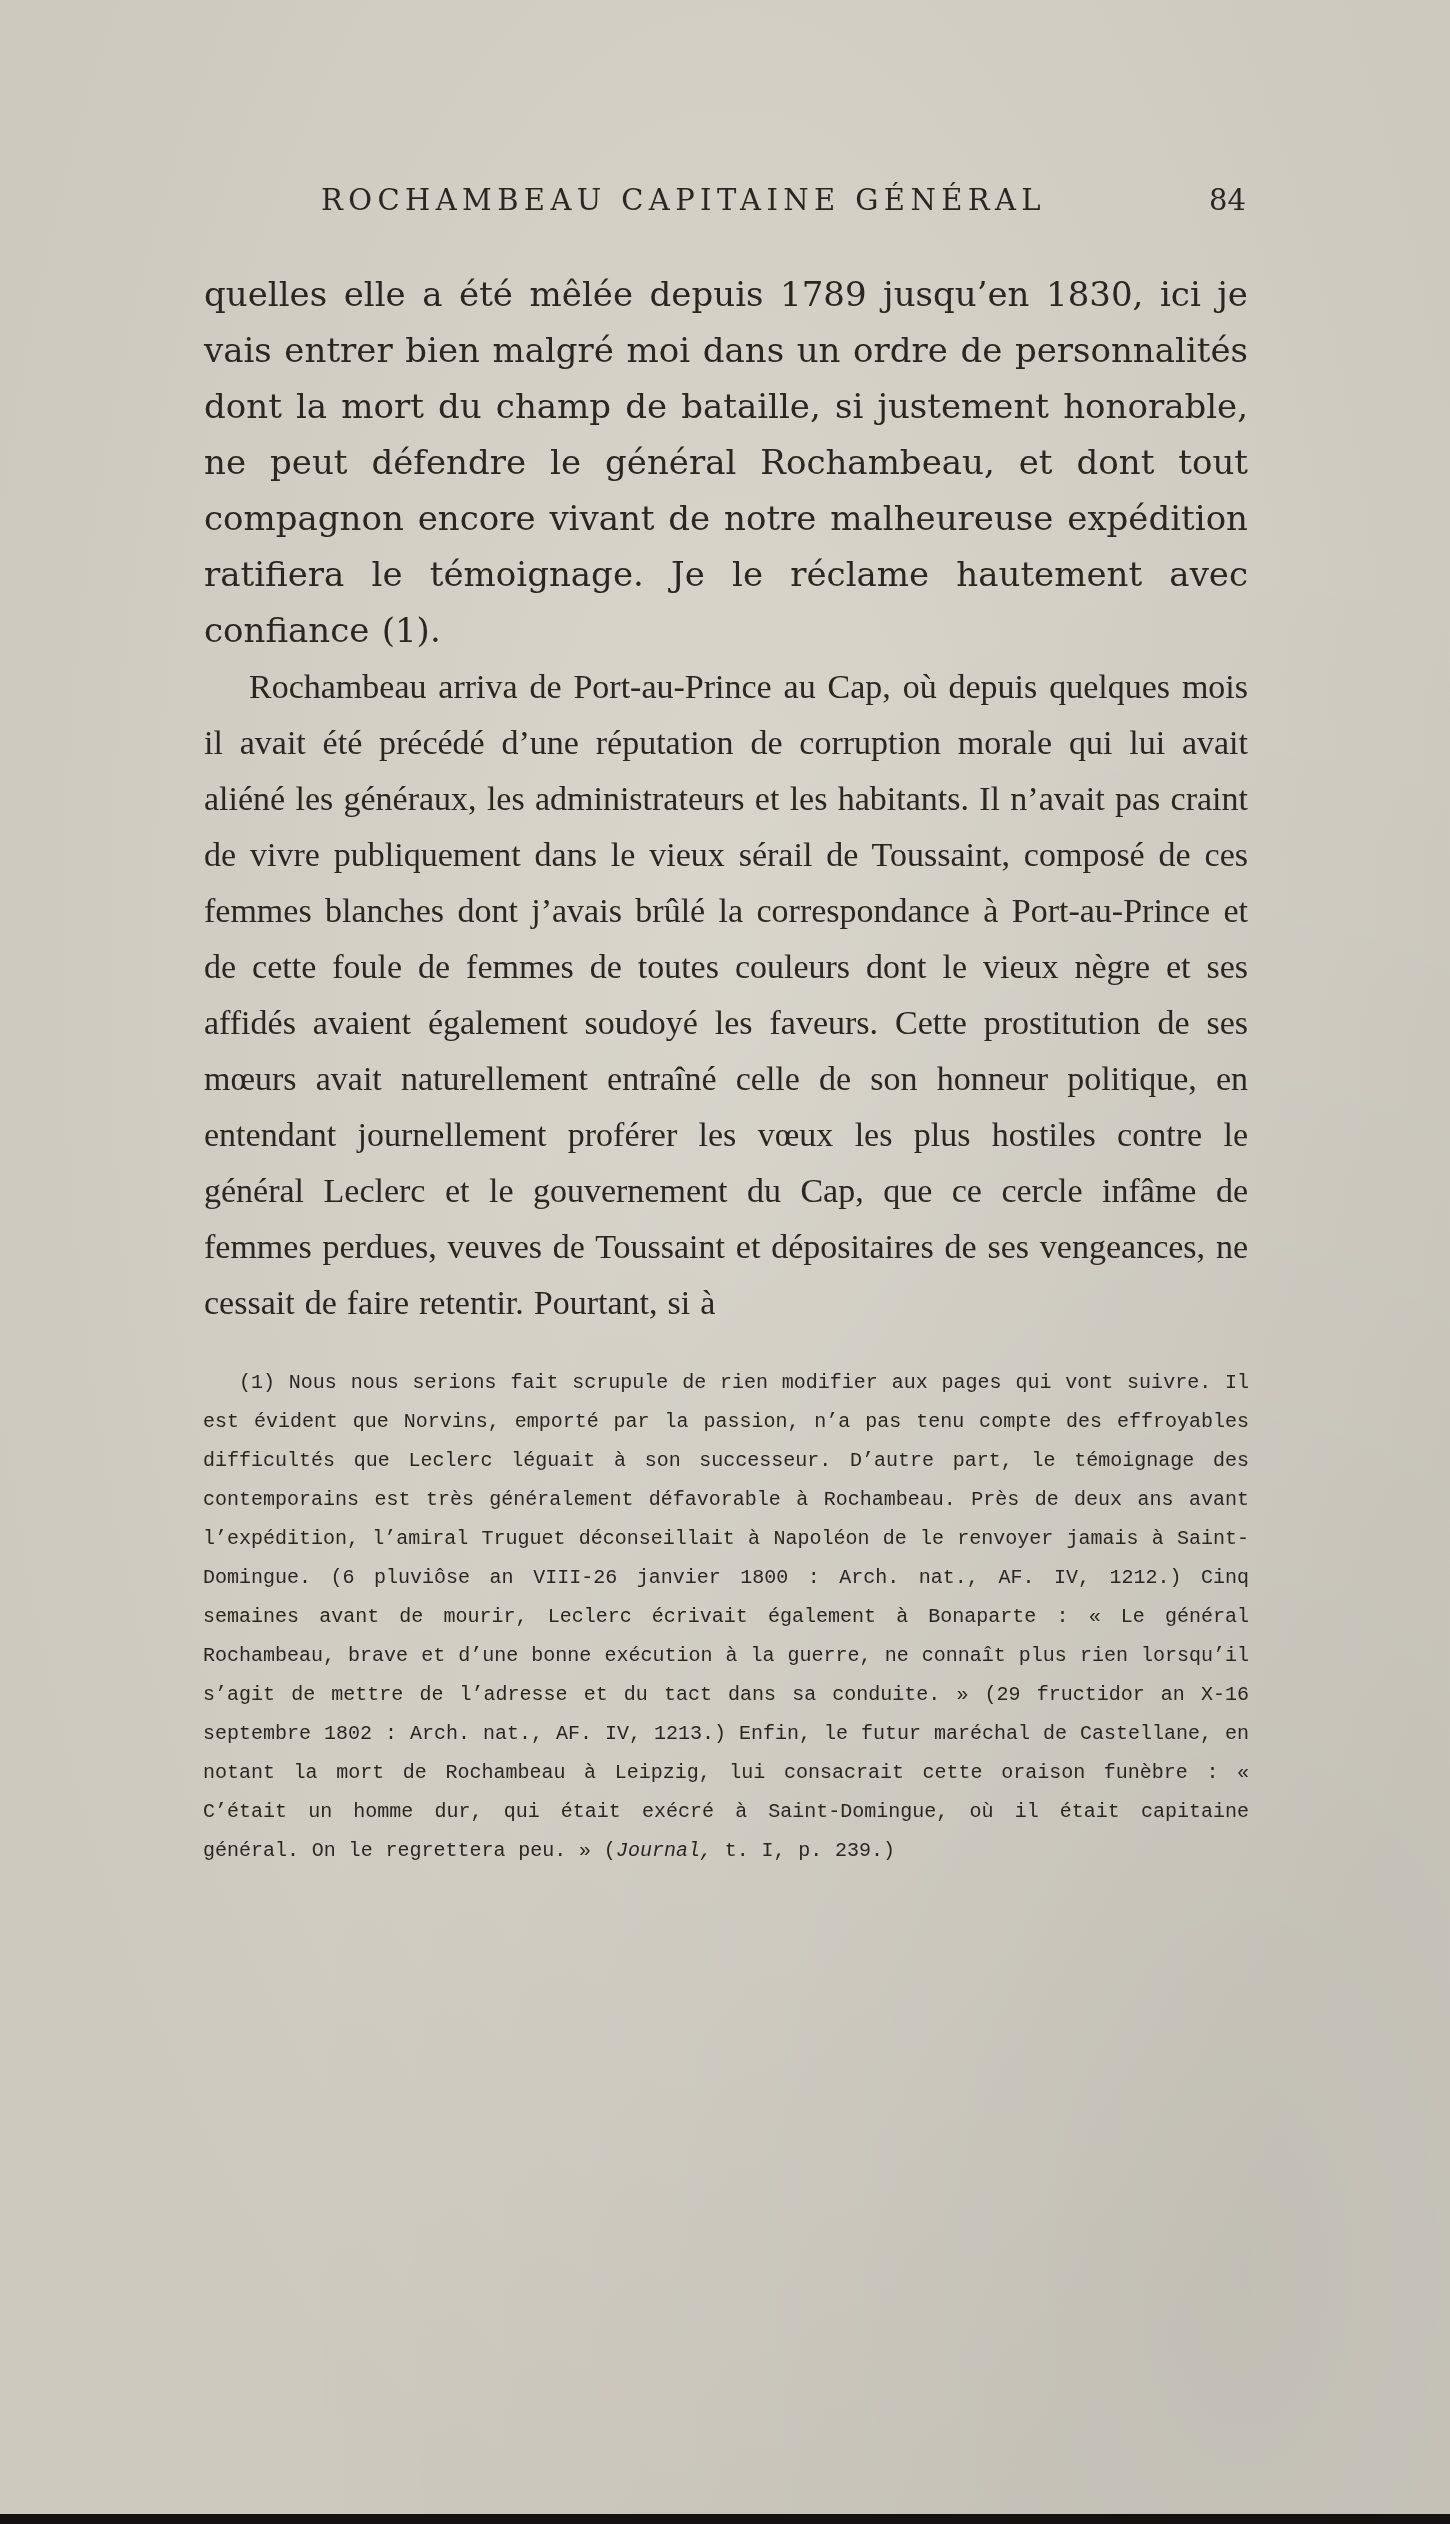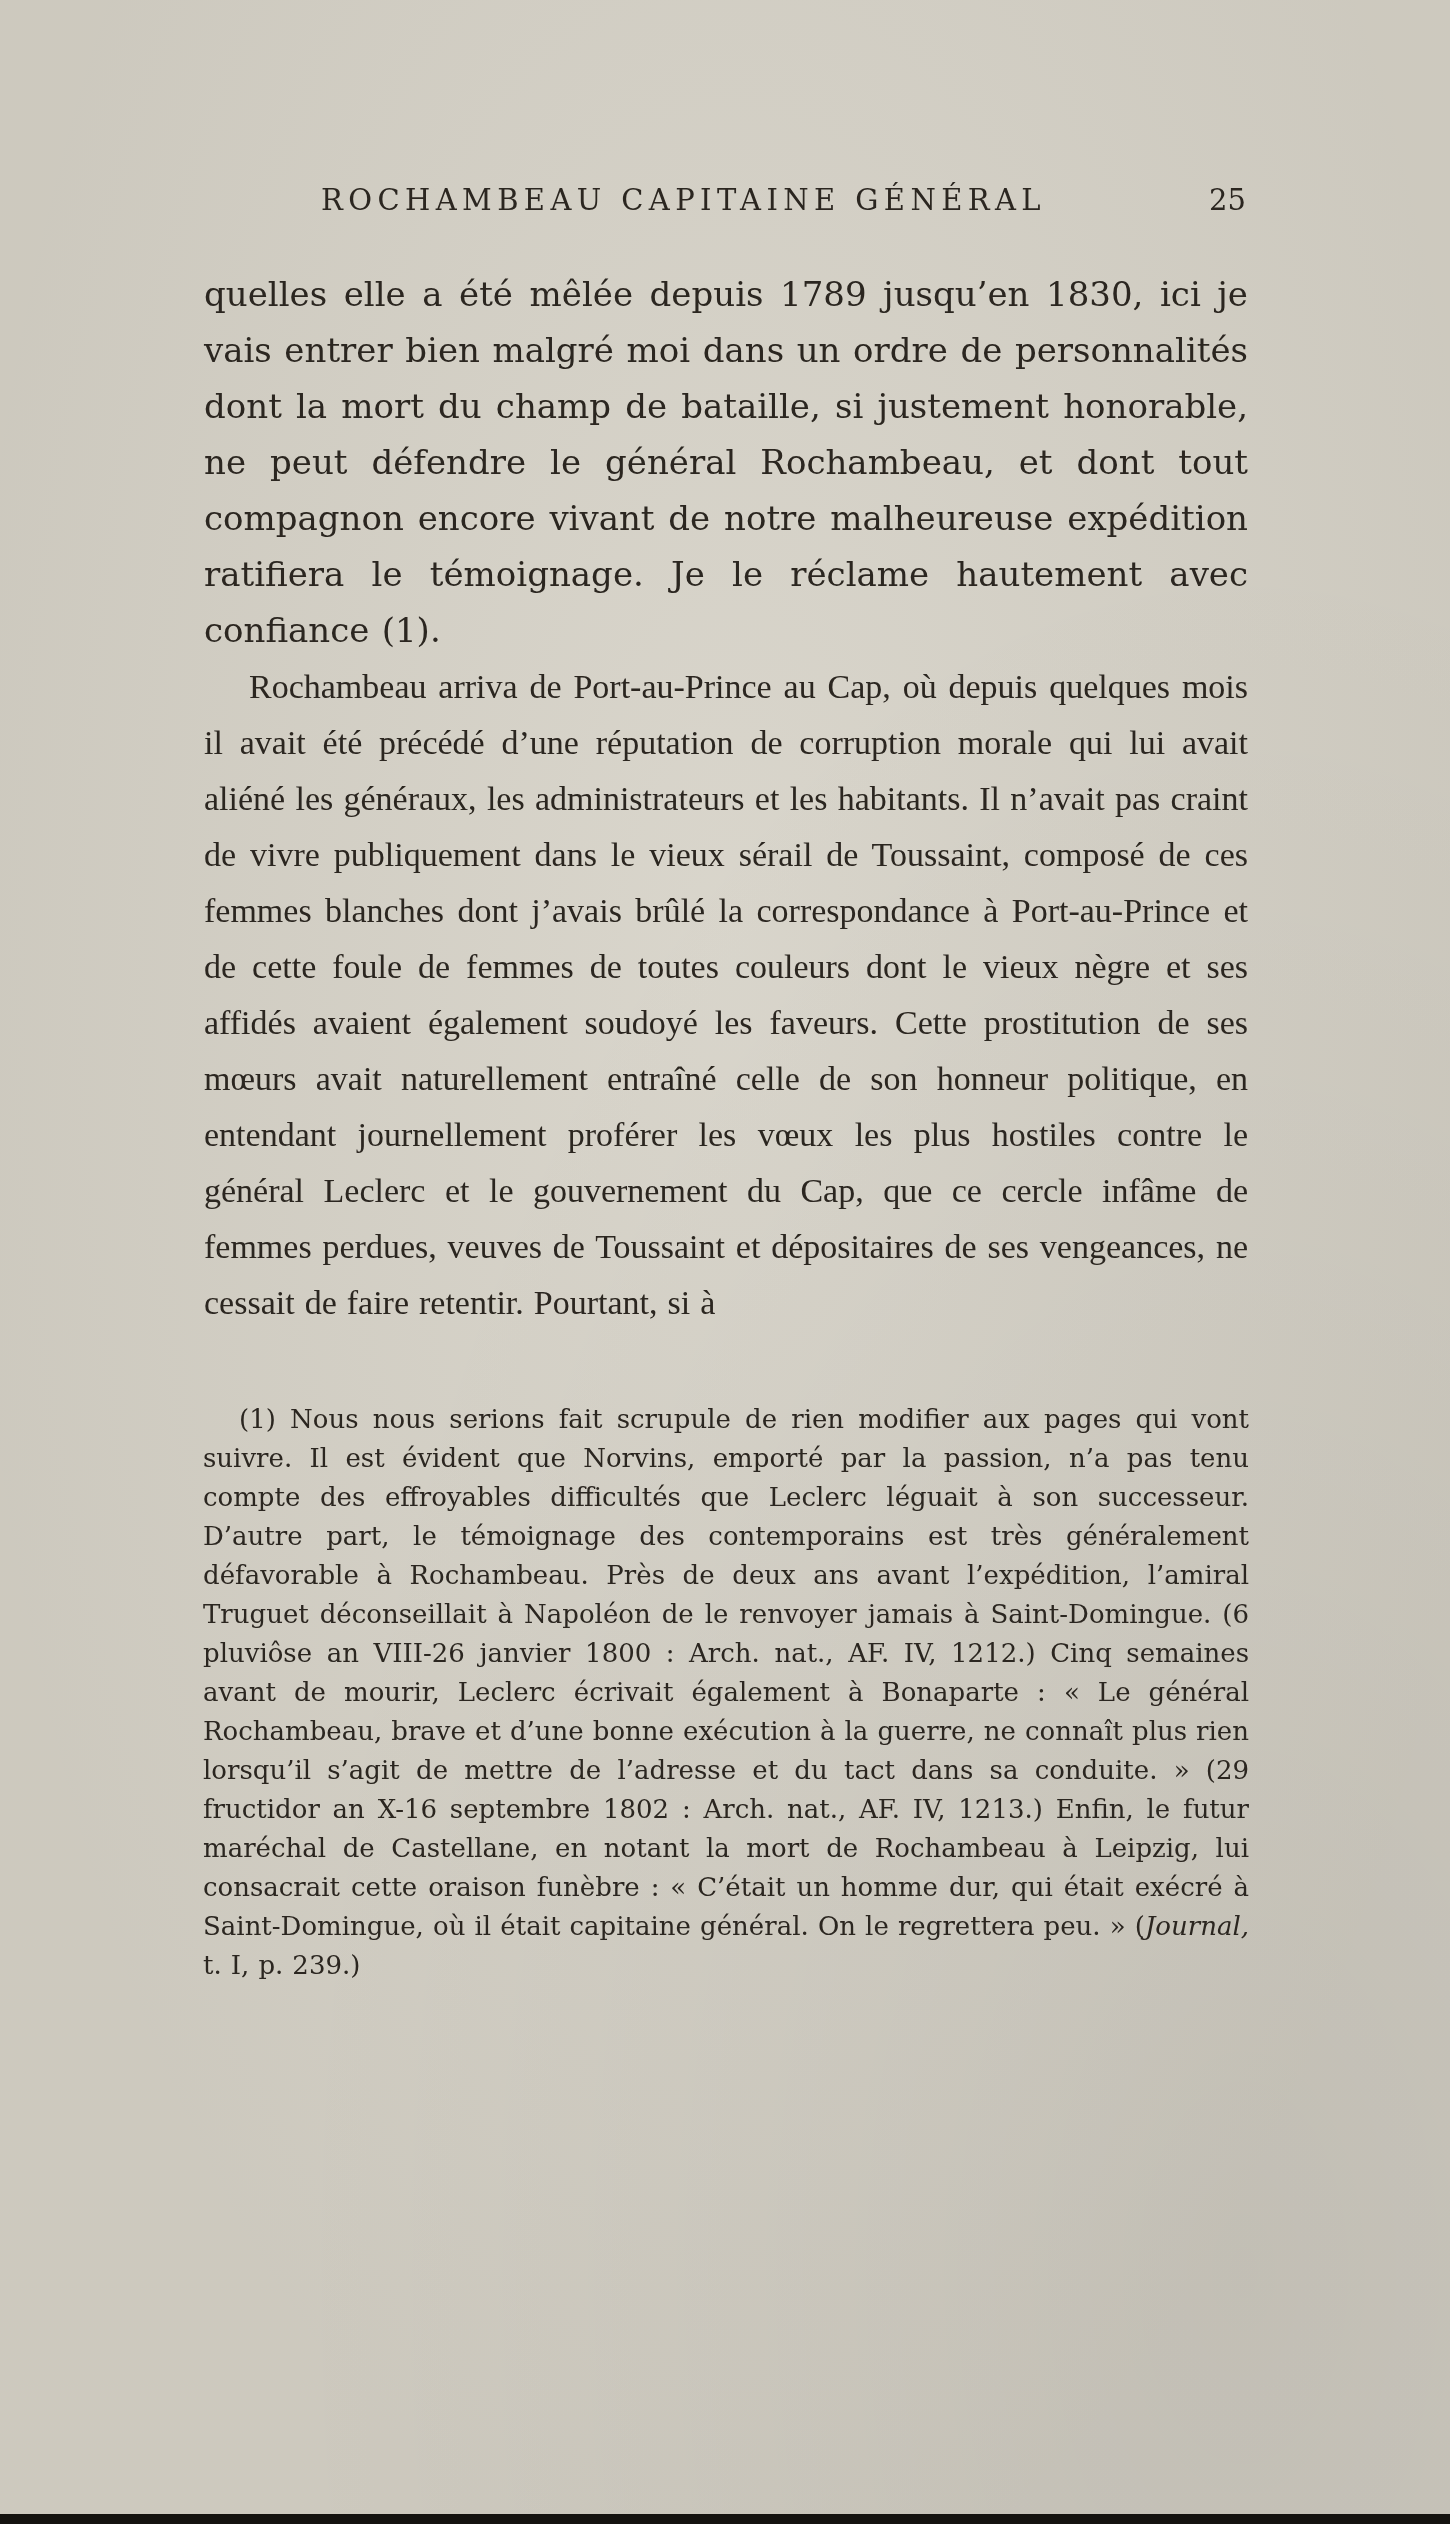--- a/index.html
+++ b/index.html
@@ -58,27 +58,28 @@
     line-height:56px;
     text-align:justify;
     text-justify:inter-word;
     word-spacing:1.5px;
   }
   .body-text p.indented{
     text-indent:45px;
     font-family:Liberation Serif, serif;
   }
   .footnote{
-    margin-top:69px;
-    font-size:26px;
+    margin-top:32px;
+    font-size:20px;
     line-height:39px;
     text-align:justify;
     text-justify:inter-word;
     text-indent:36px;
     word-spacing:0.8px;
+    font-family:Liberation Mono, monospace;
   }
   .italic{
     font-style:italic;
   }
   .scan-bottom-edge{
     position:absolute;
     left:0;
     bottom:0;
     width:100%;
     height:10.8px;
@@ -87,21 +88,21 @@
 </style>
 </head>
 <body>
 
 <div class="page">
 
   <div class="text-block">
 
     <div class="running-head">
       <span class="title">ROCHAMBEAU CAPITAINE GÉNÉRAL</span>
-      <span class="folio">25</span>
+      <span class="folio">84</span>
     </div>
 
     <div class="body-text">
       <p>quelles elle a été mêlée depuis 1789 jusqu’en 1830, ici je vais entrer bien malgré moi dans un ordre de personnalités dont la mort du champ de bataille, si justement honorable, ne peut défendre le général Rochambeau, et dont tout compagnon encore vivant de notre malheureuse expédition ratifiera le témoignage. Je le réclame hautement avec confiance (1).</p>
       <p class="indented">Rochambeau arriva de Port-au-Prince au Cap, où depuis quelques mois il avait été précédé d’une réputation de corruption morale qui lui avait aliéné les généraux, les administrateurs et les habitants. Il n’avait pas craint de vivre publiquement dans le vieux sérail de Toussaint, composé de ces femmes blanches dont j’avais brûlé la correspondance à Port-au-Prince et de cette foule de femmes de toutes couleurs dont le vieux nègre et ses affidés avaient également soudoyé les faveurs. Cette prostitution de ses mœurs avait naturellement entraîné celle de son honneur politique, en entendant journellement proférer les vœux les plus hostiles contre le général Leclerc et le gouvernement du Cap, que ce cercle infâme de femmes perdues, veuves de Toussaint et dépositaires de ses vengeances, ne cessait de faire retentir. Pourtant, si à</p>
     </div>
 
     <div class="footnote"><span>(1) Nous nous serions fait scrupule de rien modifier aux pages qui vont suivre. Il est évident que Norvins, emporté par la passion, n’a pas tenu compte des effroyables difficultés que Leclerc léguait à son successeur. D’autre part, le témoignage des contemporains est très généralement défavorable à Rochambeau. Près de deux ans avant l’expédition, l’amiral Truguet déconseillait à Napoléon de le renvoyer jamais à Saint-Domingue. (6 pluviôse an VIII-26 janvier 1800 : Arch. nat., AF. IV, 1212.) Cinq semaines avant de mourir, Leclerc écrivait également à Bonaparte : « Le général Rochambeau, brave et d’une bonne exécution à la guerre, ne connaît plus rien lorsqu’il s’agit de mettre de l’adresse et du tact dans sa conduite. » (29 fructidor an X-16 septembre 1802 : Arch. nat., AF. IV, 1213.) Enfin, le futur maréchal de Castellane, en notant la mort de Rochambeau à Leipzig, lui consacrait cette oraison funèbre : « C’était un homme dur, qui était exécré à Saint-Domingue, où il était capitaine général. On le regrettera peu. » (</span><span class="italic">Journal,</span><span> t. I, p. 239.)</span></div>
 
   </div>

